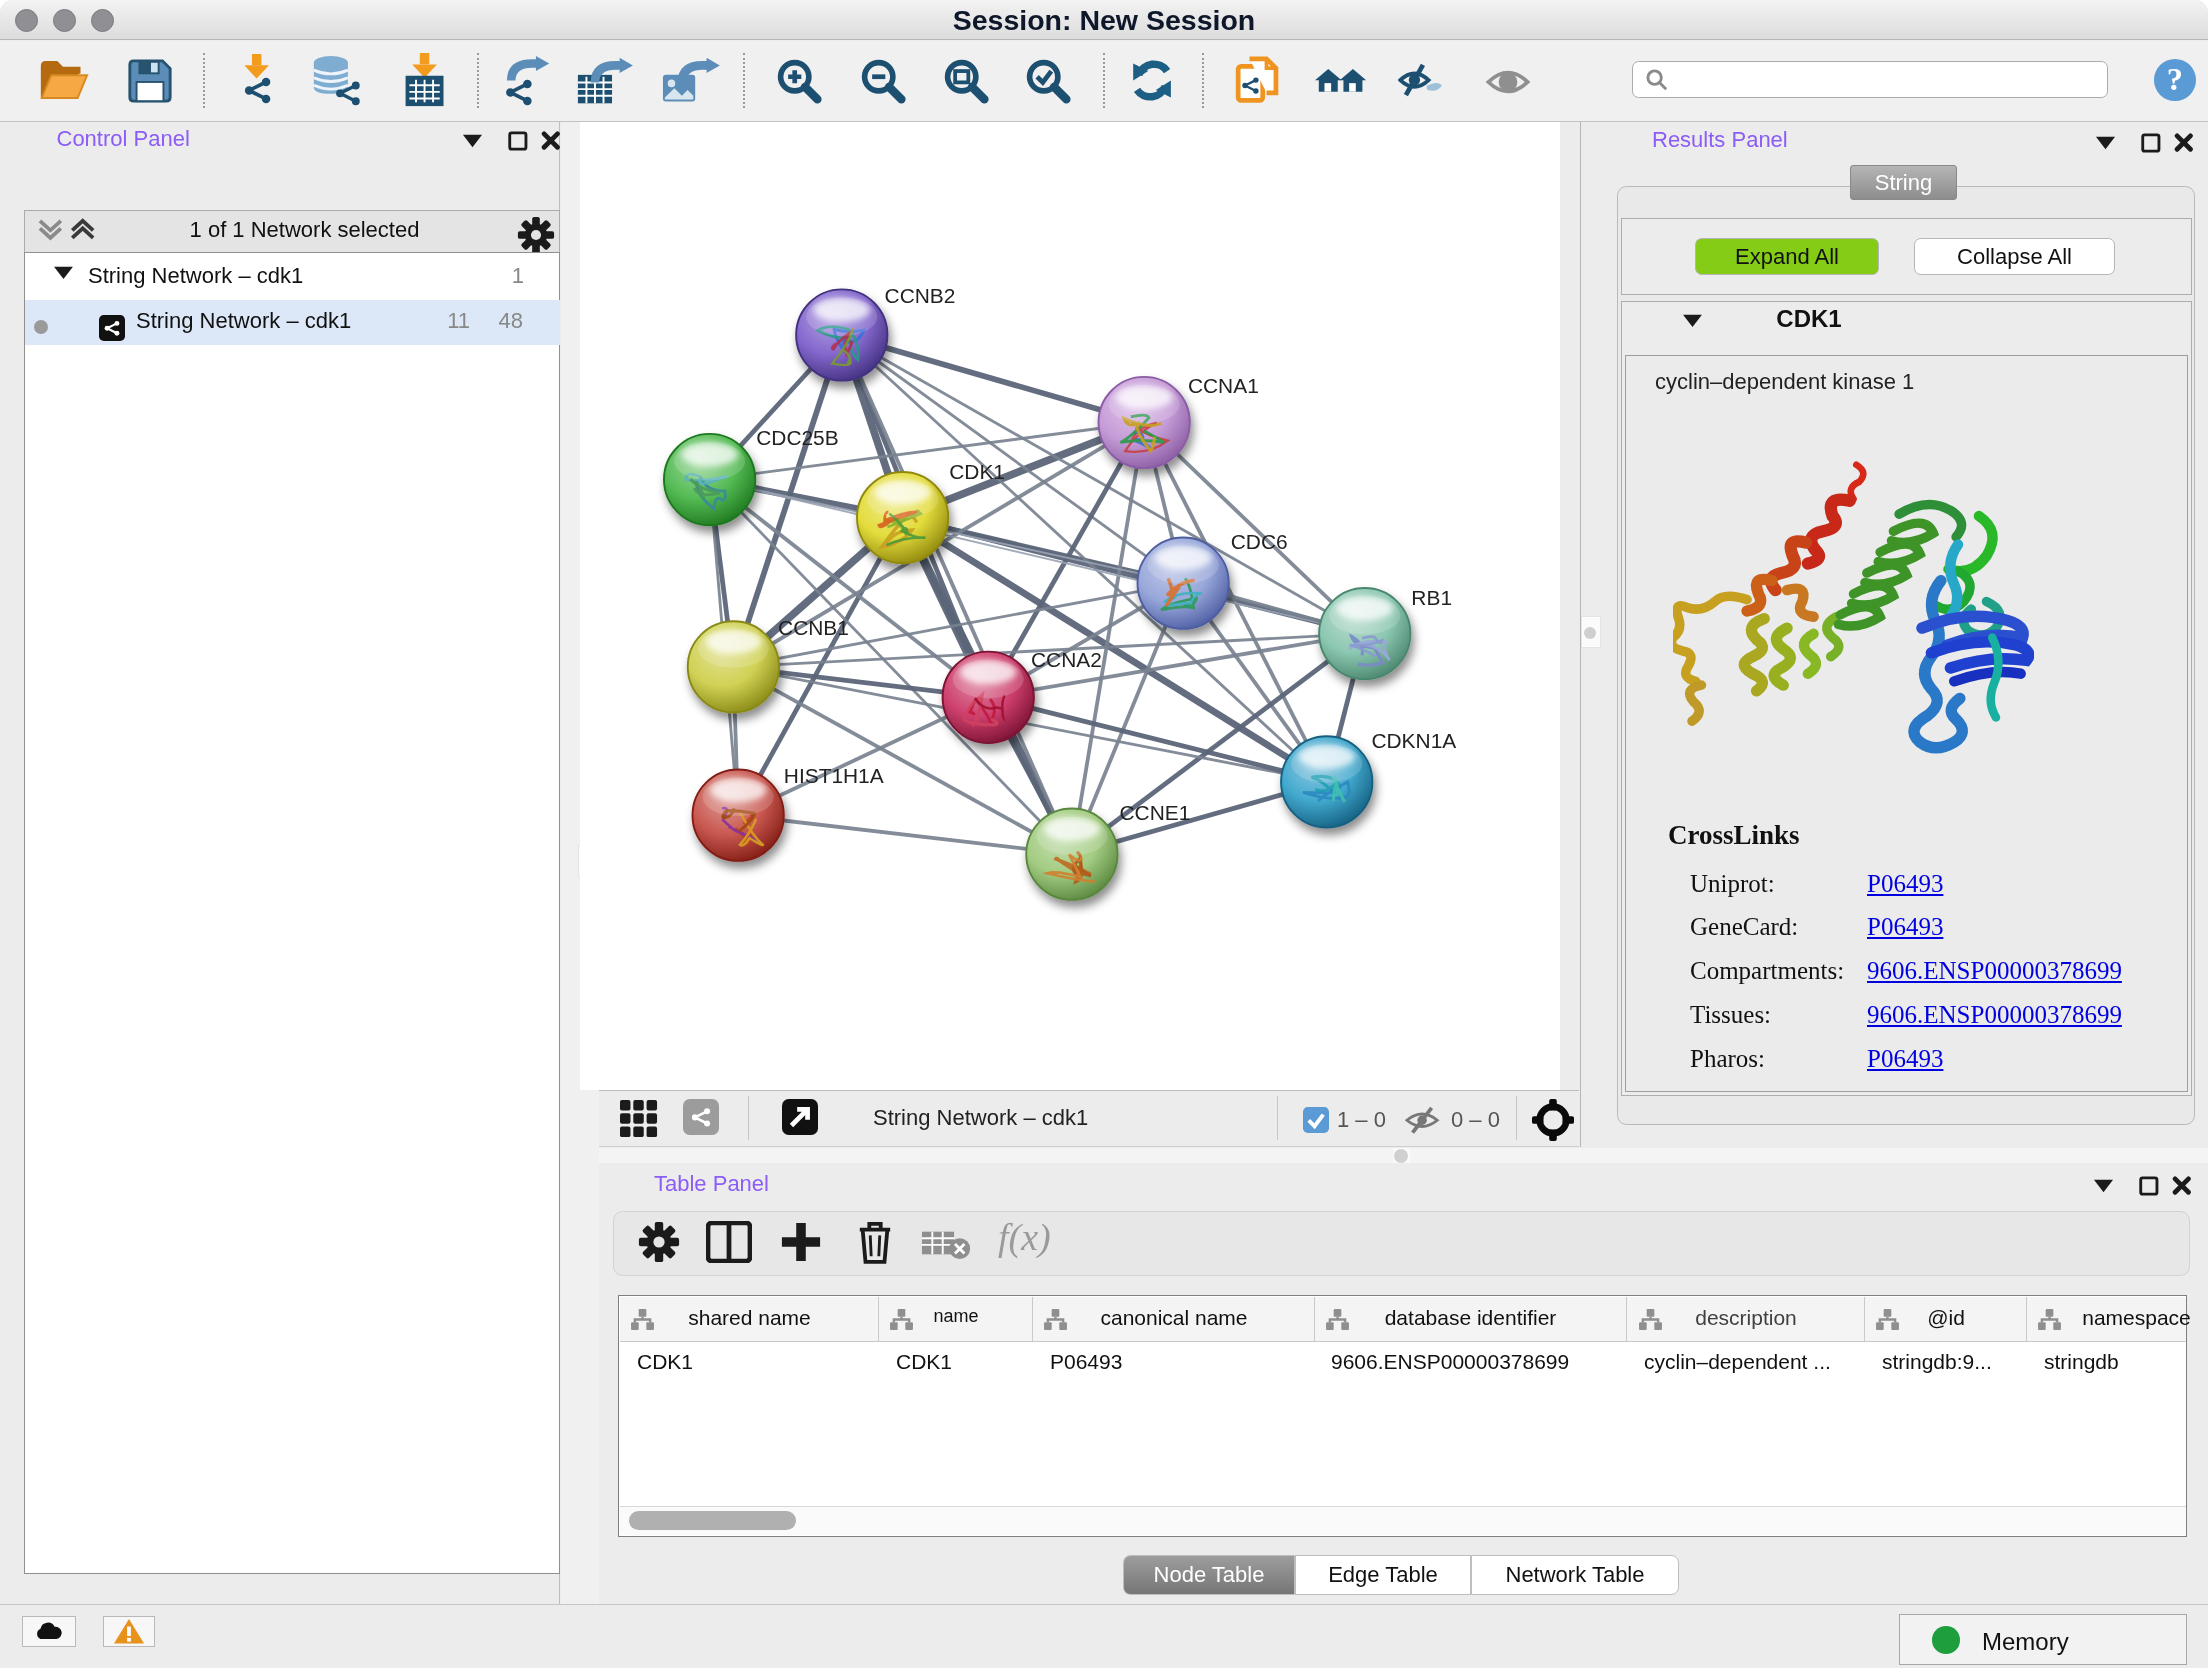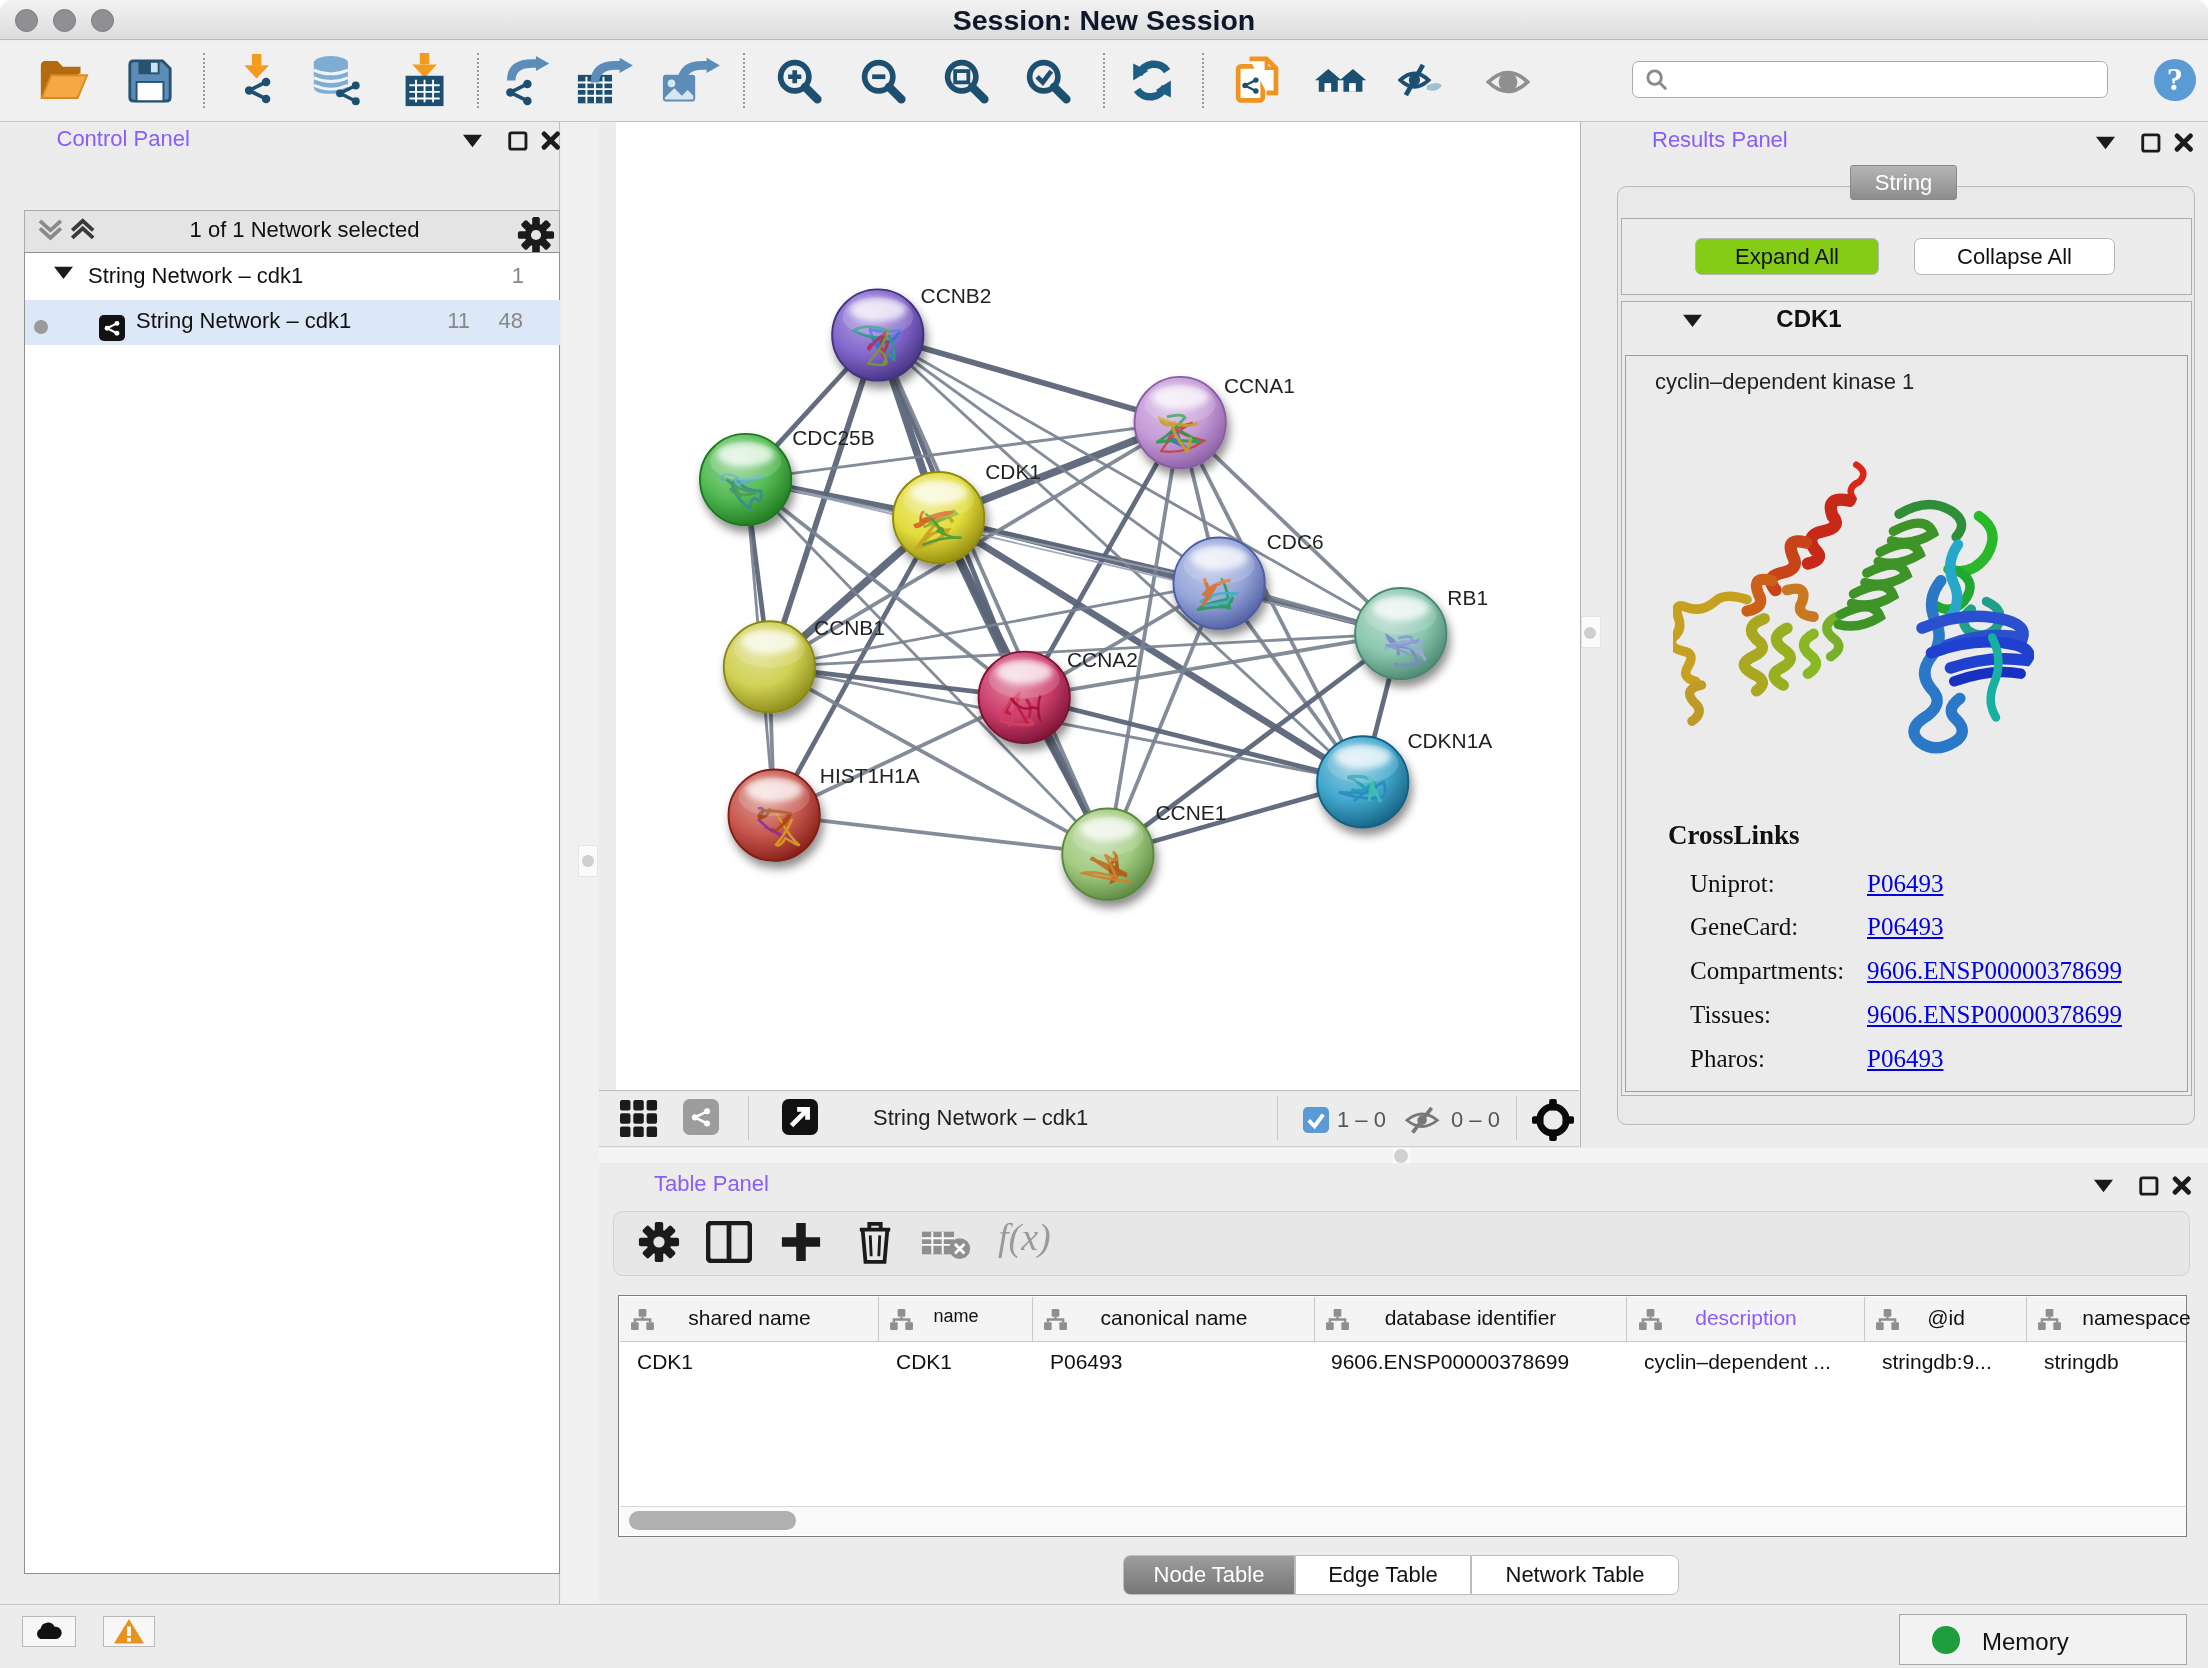--- a/index.html
+++ b/index.html
@@ -213,21 +213,21 @@
       <circle cx="18.62" cy="8.7" r="2.56" fill="#fff"></circle>
       <circle cx="8.379999999999999" cy="13.82" r="2.56" fill="#fff"></circle>
       <circle cx="18.62" cy="18.94" r="2.56" fill="#fff"></circle>
     </svg>
     <div class="abs" style="left:136px;top:308px;font-size:22px;color:#111">String Network – cdk1</div>
     <div class="abs" style="left:418px;top:308px;width:52px;text-align:right;font-size:22px;color:#888">11</div>
     <div class="abs" style="left:471px;top:308px;width:52px;text-align:right;font-size:22px;color:#888">48</div>
     <div class="abs" style="left:561px;top:122px;width:38px;height:1482px;background:#f0f0f0"></div>
     <div class="abs" style="left:578px;top:845px;width:20px;height:32px;background:#fbfbfb;border:1px solid #e4e4e4"></div>
     <div class="abs" style="left:582px;top:855px;width:12.4px;height:12.4px;border-radius:50%;background:#cfcfcf"></div>
-    <div class="abs" style="left:616px;top:122px;width:980px;height:968px;background:#fff;overflow:hidden" id="net">
+    <div class="abs" style="left:580px;top:122px;width:980px;height:968px;background:#fff;overflow:hidden" id="net">
       <svg width="980" height="968" viewBox="0 0 1030 1018" style="position:absolute;left:0;top:0">
         <defs>
           <radialGradient id="gCCNB2" cx="0.38" cy="0.30" r="0.75">
             <stop offset="0" stop-color="#b5a3e2"></stop>
             <stop offset="0.55" stop-color="#8468cd"></stop>
             <stop offset="1" stop-color="#42307f"></stop>
           </radialGradient>
           <radialGradient id="gCCNA1" cx="0.38" cy="0.30" r="0.75">
             <stop offset="0" stop-color="#dfc3ea"></stop>
             <stop offset="0.55" stop-color="#c59cd6"></stop>
@@ -639,21 +639,21 @@
       <div class="abs" style="left:715px;top:143px;width:313px;text-align:center;font-size:21px;color:#111;white-space:nowrap">database identifier</div>
       <div class="abs" style="left:1028px;top:134px;width:238px;height:45px;border-right:1px solid #c9c9c9"></div>
       <svg style="position:absolute;left:1040px;top:146px;" width="23" height="21" viewBox="0 0 24 22">
         <g fill="#8f8f8f">
           <rect x="8" y="0" width="8" height="8" rx="1"></rect>
           <rect x="0" y="14" width="8" height="8" rx="1"></rect>
           <rect x="16" y="14" width="8" height="8" rx="1"></rect>
           <path d="M12 8 L12 11 M4 14 L4 11 L20 11 L20 14" stroke="#8f8f8f" stroke-width="2.5" fill="none"></path>
         </g>
       </svg>
-      <div class="abs" style="left:1028px;top:143px;width:238px;text-align:center;font-size:21px;color:#8b5cf6;white-space:nowrap">description</div>
+      <div class="abs" style="left:1028px;top:143px;width:238px;text-align:center;font-size:21px;color:#404040;white-space:nowrap">description</div>
       <div class="abs" style="left:1266px;top:134px;width:162px;height:45px;border-right:1px solid #c9c9c9"></div>
       <svg style="position:absolute;left:1277px;top:146px;" width="23" height="21" viewBox="0 0 24 22">
         <g fill="#8f8f8f">
           <rect x="8" y="0" width="8" height="8" rx="1"></rect>
           <rect x="0" y="14" width="8" height="8" rx="1"></rect>
           <rect x="16" y="14" width="8" height="8" rx="1"></rect>
           <path d="M12 8 L12 11 M4 14 L4 11 L20 11 L20 14" stroke="#8f8f8f" stroke-width="2.5" fill="none"></path>
         </g>
       </svg>
       <div class="abs" style="left:1266px;top:143px;width:162px;text-align:center;font-size:21px;color:#111;white-space:nowrap">@id</div>

